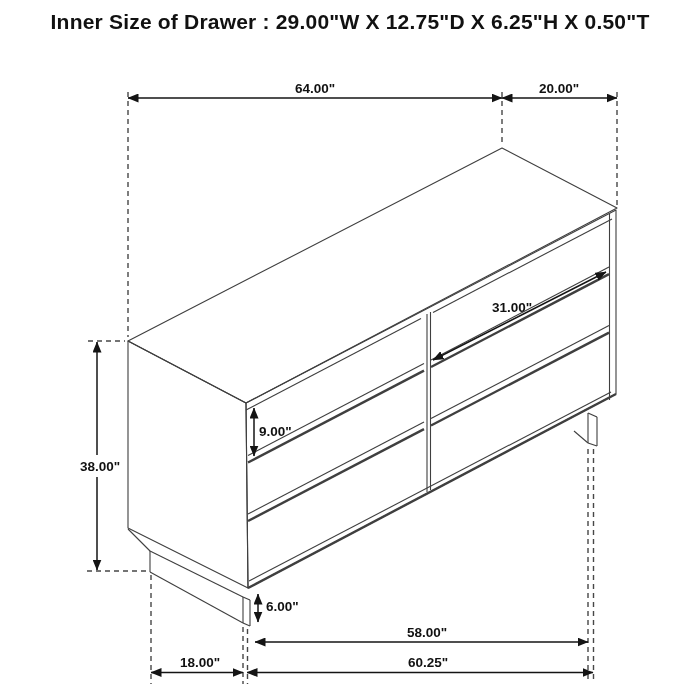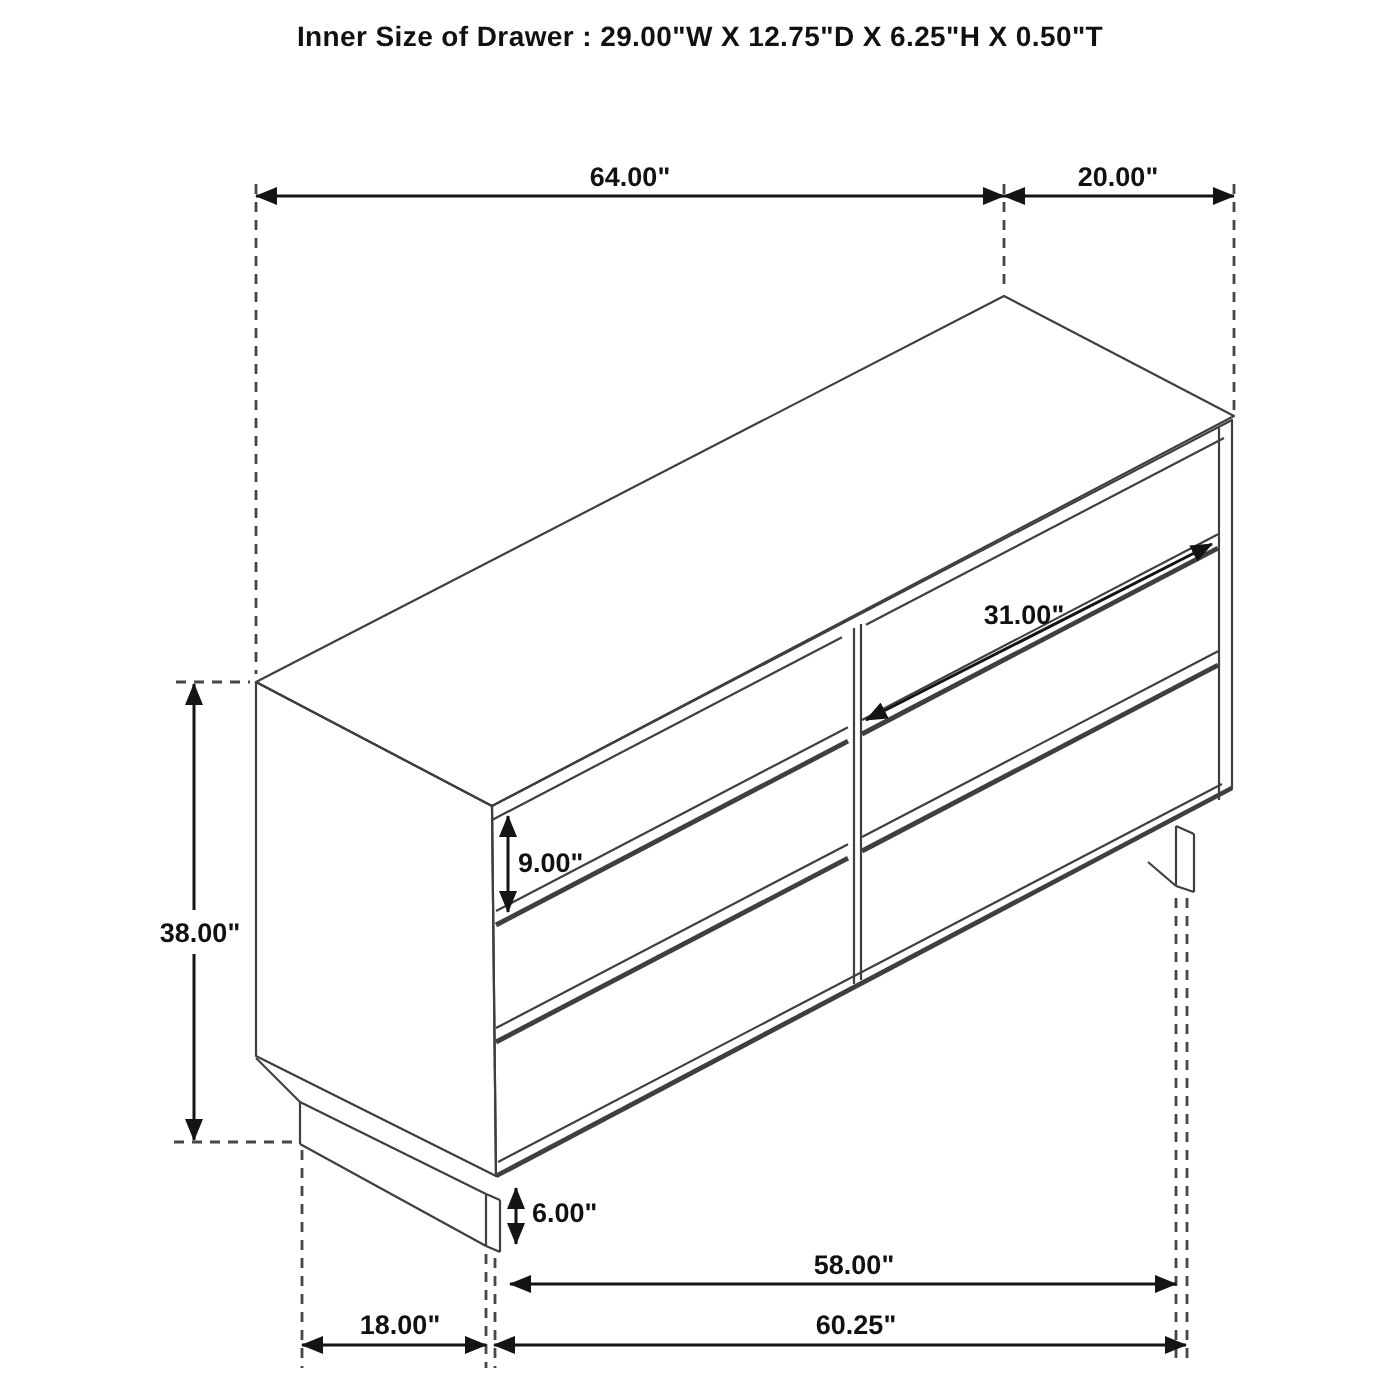--- a/index.html
+++ b/index.html
@@ -7,21 +7,21 @@
     position:relative;
     width:700px;height:700px;
     background:#ffffff;
     font-family:"Liberation Sans", sans-serif;
     overflow:hidden;
   }
   .title{
     position:absolute;
     top:10px;left:0;width:700px;
     text-align:center;
-    font-size:14px;
+    font-size:21px;
     font-weight:bold;
     color:#111111;
     letter-spacing:0.2px;
   }
   svg{position:absolute;top:0;left:0;}
   .dim-label{
     font-family:"Liberation Sans", sans-serif;
     font-size:13.5px;
     font-weight:bold;
     fill:#111111;

